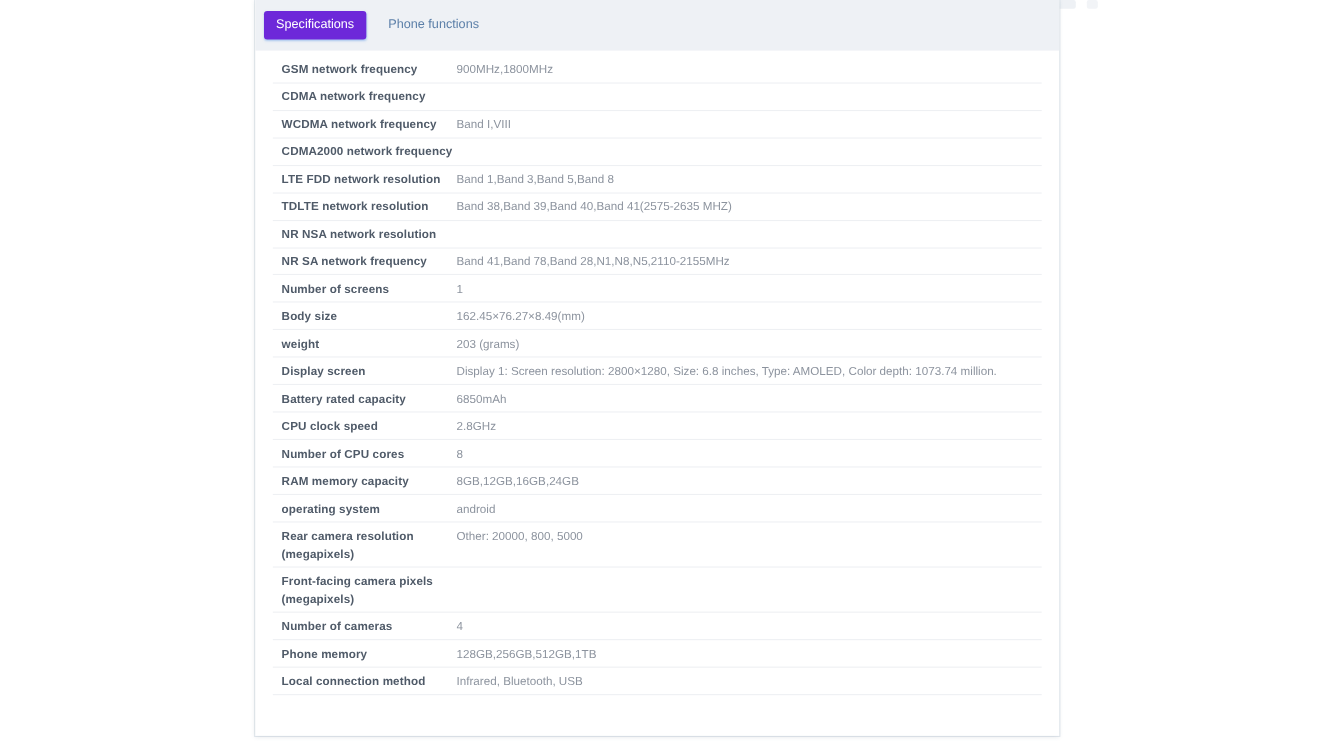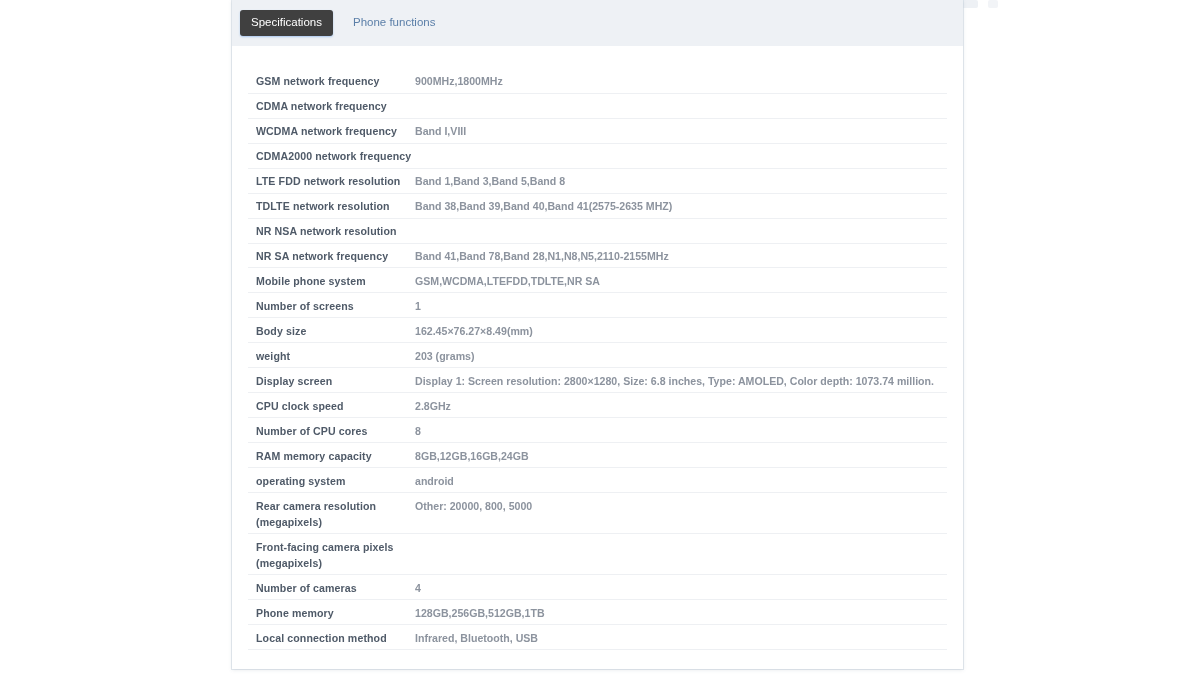--- a/index.html
+++ b/index.html
@@ -59,21 +59,21 @@
   }
   .tab {
     font-size: 11.5px;
     line-height: 1;
     padding: 7px 11px;
     border-radius: 3px;
     cursor: pointer;
     white-space: nowrap;
   }
   .tab.active {
-    background: #404040;
+    background: #6d28d9;
     color: #ffffff;
     box-shadow: 0 1px 2px rgba(44,123,229,0.35);
   }
   .tab.inactive {
     color: #5b7fa8;
     margin-left: 9px;
   }
 
   .spec-table {
     padding: 0 16px 0 16px;
@@ -81,21 +81,21 @@
   }
   .spec-row {
     display: flex;
     align-items: flex-start;
     border-bottom: 1px solid #eef0f3;
     min-height: 20.7px;
     padding: 4.4px 0 3.6px 0;
     box-sizing: border-box;
   }
   .spec-row:first-child {
-    padding-top: 27px;
+    padding-top: 9px;
     justify-content: center;
   }
   .spec-row:last-child {
     border-bottom: 1px solid #eef0f3;
   }
   .spec-label {
     width: 167px;
     flex: 0 0 167px;
     padding-left: 8px;
     box-sizing: border-box;
@@ -109,21 +109,20 @@
     display: block;
     font-weight: bold;
   }
   .spec-value {
     flex: 1 1 auto;
     font-size: 10.6px;
     color: #8c939e;
     line-height: 16px;
     white-space: nowrap;
     overflow: hidden;
-    font-weight: bold;
   }
 </style>
 </head>
 <body>
 
 <div class="top-remnants">
   <div class="remnant r1"></div>
   <div class="remnant r2"></div>
   <div class="remnant r3"></div>
   <div class="remnant r4"></div>
@@ -163,40 +162,40 @@
       </div>
       <div class="spec-row">
         <div class="spec-label"><span>NR NSA network resolution</span></div>
         <div class="spec-value"></div>
       </div>
       <div class="spec-row">
         <div class="spec-label"><span>NR SA network frequency</span></div>
         <div class="spec-value">Band 41,Band 78,Band 28,N1,N8,N5,2110-2155MHz</div>
       </div>
       <div class="spec-row">
-        <div class="spec-label"><span>Mobile phone system</span></div>
-        <div class="spec-value">GSM,WCDMA,LTEFDD,TDLTE,NR SA</div>
-      </div>
-      <div class="spec-row">
         <div class="spec-label"><span>Number of screens</span></div>
         <div class="spec-value">1</div>
       </div>
       <div class="spec-row">
         <div class="spec-label"><span>Body size</span></div>
         <div class="spec-value">162.45×76.27×8.49(mm)</div>
       </div>
       <div class="spec-row">
         <div class="spec-label"><span>weight</span></div>
         <div class="spec-value">203 (grams)</div>
       </div>
       <div class="spec-row">
         <div class="spec-label"><span>Display screen</span></div>
         <div class="spec-value">Display 1: Screen resolution: 2800×1280, Size: 6.8 inches, Type: AMOLED, Color depth: 1073.74 million.</div>
       </div>
       <div class="spec-row">
+        <div class="spec-label"><span>Battery rated capacity</span></div>
+        <div class="spec-value">6850mAh</div>
+      </div>
+      <div class="spec-row">
         <div class="spec-label"><span>CPU clock speed</span></div>
         <div class="spec-value">2.8GHz</div>
       </div>
       <div class="spec-row">
         <div class="spec-label"><span>Number of CPU cores</span></div>
         <div class="spec-value">8</div>
       </div>
       <div class="spec-row">
         <div class="spec-label"><span>RAM memory capacity</span></div>
         <div class="spec-value">8GB,12GB,16GB,24GB</div>

